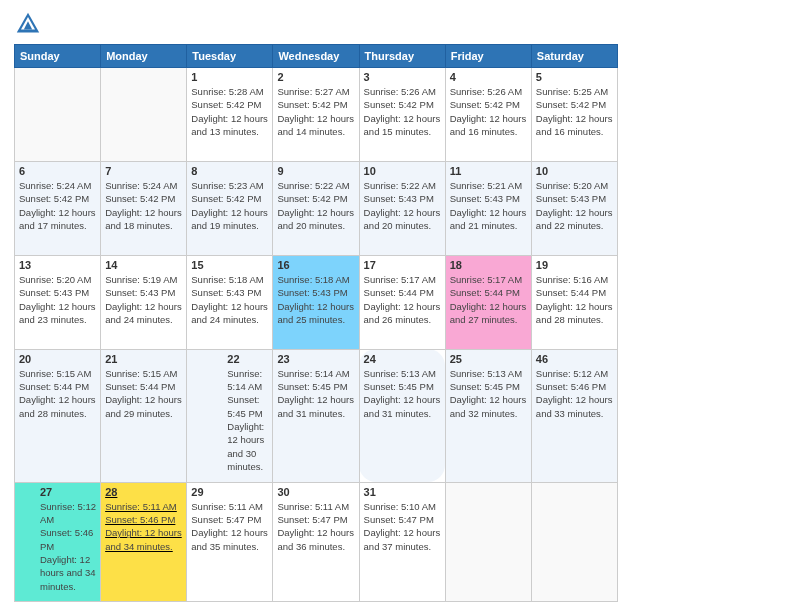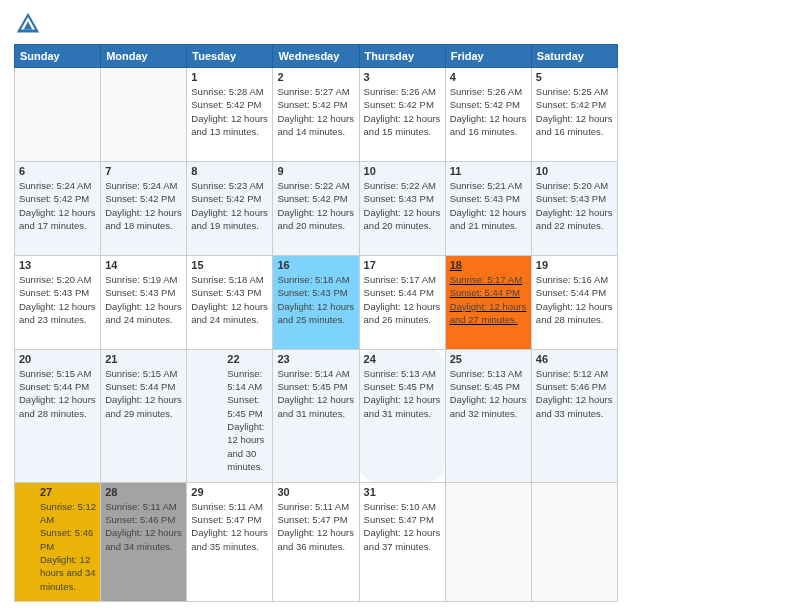--- a/index.html
+++ b/index.html
@@ -233,21 +233,21 @@
             <div class="day-info" style="white-space: pre-line;">Sunrise: 5:18 AM
 Sunset: 5:43 PM
 Daylight: 12 hours and 25 minutes.</div>
           </td>
           <td style="background: rgb(255, 255, 255);">
             <span class="day-num">17</span>
             <div class="day-info" style="white-space: pre-line;">Sunrise: 5:17 AM
 Sunset: 5:44 PM
 Daylight: 12 hours and 26 minutes.</div>
           </td>
-          <td style="background: #f97316; text-decoration: underline;">
+          <td style="background: #f9a8d4;">
             <span class="day-num">18</span>
             <div class="day-info" style="white-space: pre-line;">Sunrise: 5:17 AM
 Sunset: 5:44 PM
 Daylight: 12 hours and 27 minutes.</div>
           </td>
           <td style="background: rgb(255, 255, 255);">
             <span class="day-num">19</span>
             <div class="day-info" style="white-space: pre-line;">Sunrise: 5:16 AM
 Sunset: 5:44 PM
 Daylight: 12 hours and 28 minutes.</div>
@@ -291,27 +291,27 @@
 Daylight: 12 hours and 32 minutes.</div>
           </td>
           <td style="background: rgb(240, 245, 251);">
             <span class="day-num">46</span>
             <div class="day-info" style="white-space: pre-line;">Sunrise: 5:12 AM
 Sunset: 5:46 PM
 Daylight: 12 hours and 33 minutes.</div>
           </td>
         </tr>
         <tr>
-          <td style="background: #eab308; padding-left: 25px;">
+          <td style="background: #5eead4; padding-left: 25px;">
             <span class="day-num">27</span>
             <div class="day-info" style="white-space: pre-line;">Sunrise: 5:12 AM
 Sunset: 5:46 PM
 Daylight: 12 hours and 34 minutes.</div>
           </td>
-          <td style="background: #a3a3a3;">
+          <td style="background: #fde047; text-decoration: underline;">
             <span class="day-num">28</span>
             <div class="day-info" style="white-space: pre-line;">Sunrise: 5:11 AM
 Sunset: 5:46 PM
 Daylight: 12 hours and 34 minutes.</div>
           </td>
           <td style="background: rgb(255, 255, 255);">
             <span class="day-num">29</span>
             <div class="day-info" style="white-space: pre-line;">Sunrise: 5:11 AM
 Sunset: 5:47 PM
 Daylight: 12 hours and 35 minutes.</div>

